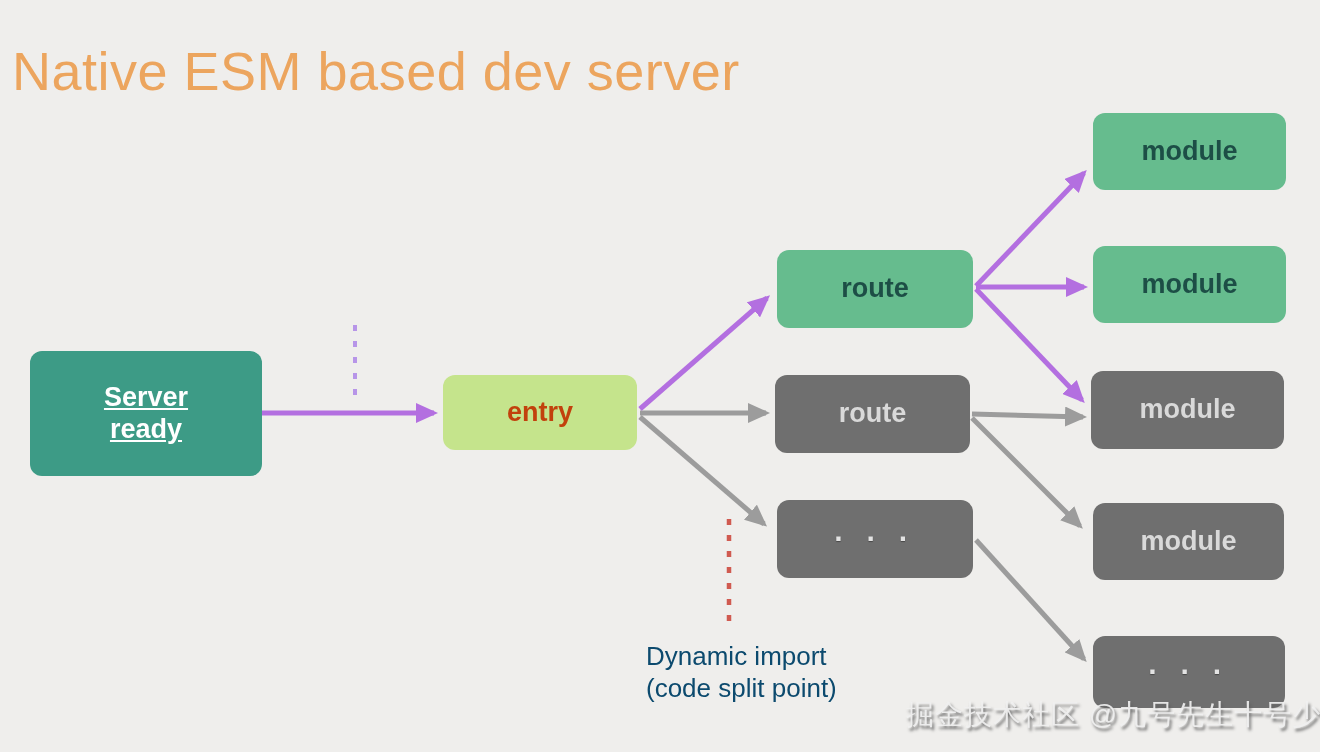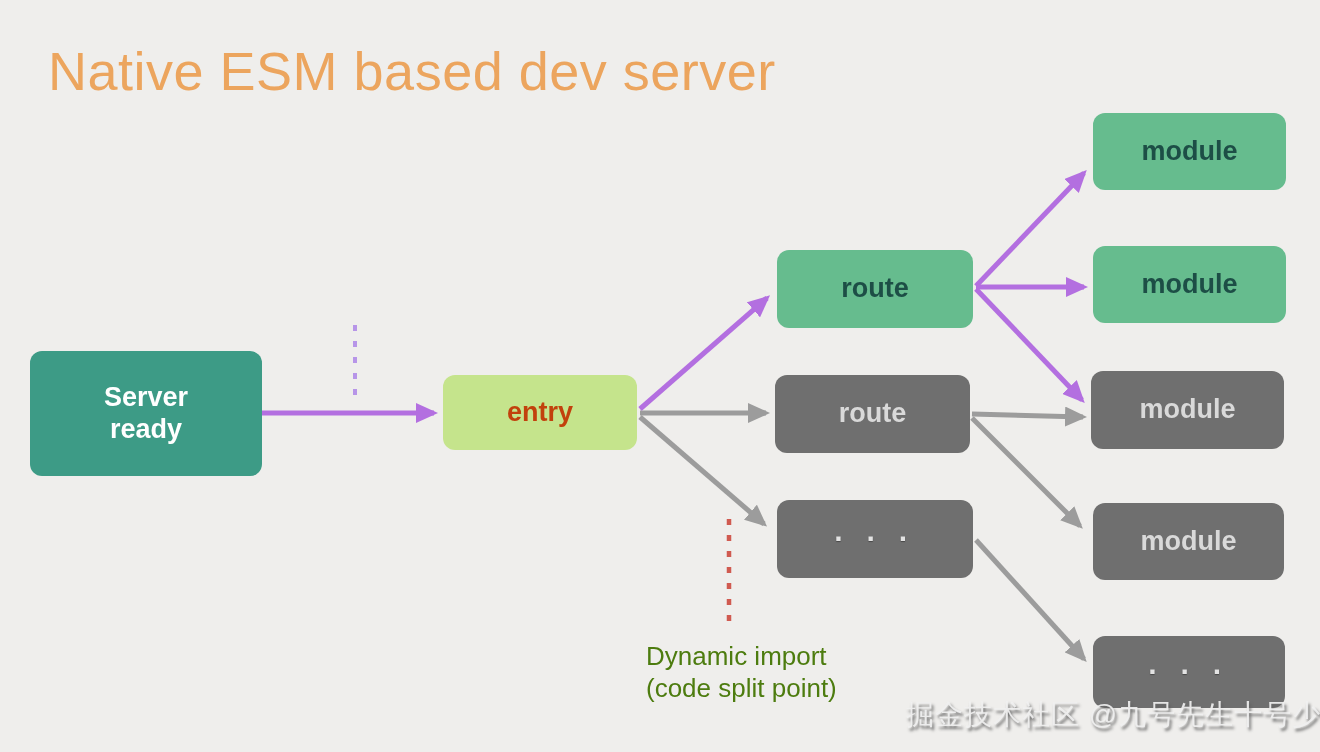--- a/index.html
+++ b/index.html
@@ -2,51 +2,51 @@
 <html><head>
 <meta charset="utf-8">
 <style>
   html,body{margin:0;padding:0;}
   body{font-family:"Liberation Sans","DejaVu Sans",sans-serif;}
   .stage{
     position:relative;width:1320px;height:752px;
     background:#efeeec;overflow:hidden;
   }
   .title{
-    position:absolute;left:48px;top:40px;
+    position:absolute;left:12px;top:40px;
     font-size:54px;font-weight:500;color:#eca55e;letter-spacing:0.5px;
     white-space:nowrap;
   }
   .node{
     position:absolute;display:flex;align-items:center;justify-content:center;
     border-radius:12px;font-weight:bold;font-size:27px;text-align:center;
     white-space:pre-line;line-height:1.18;
   }
   .node.teal{background:#3d9b86;color:#ffffff;}
   .node.lightgreen{background:#c5e48c;color:#c2410c;}
   .node.green{background:#66bc8e;color:#1d4e46;}
   .node.gray{background:#6f6f6f;color:#d9d9d9;}
   .node.dots-box{font-size:30px;letter-spacing:7px;color:#e3e3e3;
     text-shadow:0 1px 1px rgba(0,0,0,0.35);}
-  #server-ready{left:30px;top:351px;width:232px;height:125px;}
+  #server-ready{left:30px;top:351px;width:232px;height:125px;text-decoration:underline;}
   #entry{left:443px;top:375px;width:194px;height:75px;}
   #route-top{left:777px;top:250px;width:196px;height:78px;}
   #route-mid{left:775px;top:375px;width:195px;height:78px;}
   #more-routes{left:777px;top:500px;width:196px;height:78px;}
   #module-1{left:1093px;top:113px;width:193px;height:77px;}
   #module-2{left:1093px;top:246px;width:193px;height:77px;}
   #module-3{left:1091px;top:371px;width:193px;height:78px;}
   #module-4{left:1093px;top:503px;width:191px;height:77px;}
   #more-modules{left:1093px;top:636px;width:192px;height:72px;}
   .arrow-layer{position:absolute;left:0;top:0;width:1320px;height:752px;}
   .label{
     position:absolute;font-size:26px;line-height:1.22;white-space:pre-line;
   }
   .http-label{left:279px;top:283px;color:#b795e8;}
-  .dynamic-label{left:646px;top:641px;color:#4d7c0f;}
+  .dynamic-label{left:646px;top:641px;color:#0c4a6e;}
   .watermark{
     position:absolute;left:906px;top:696px;
     font-size:28px;color:rgba(240,240,240,0.92);white-space:nowrap;
     text-shadow:2px 3px 3px rgba(95,95,95,0.9);
     letter-spacing:1px;
   }
 </style>
 </head>
 <body>
 

